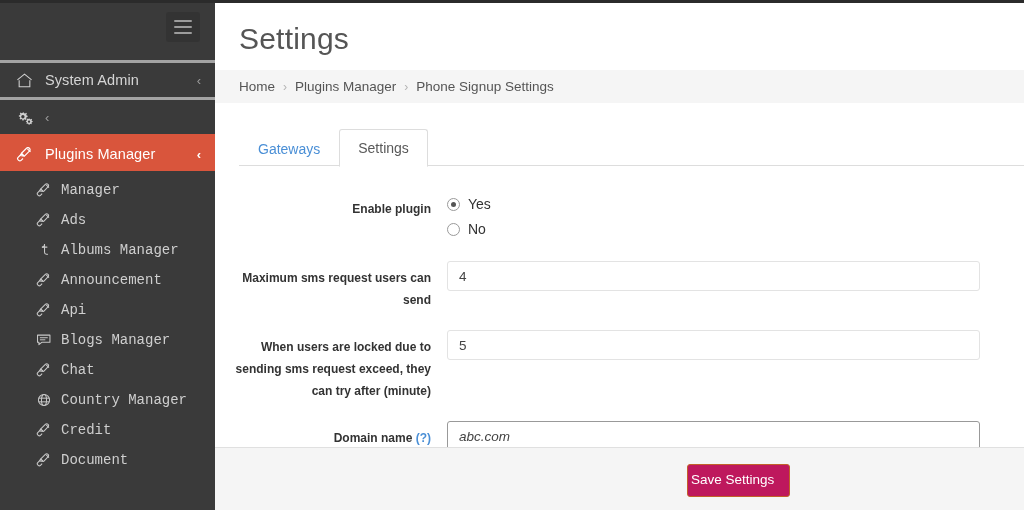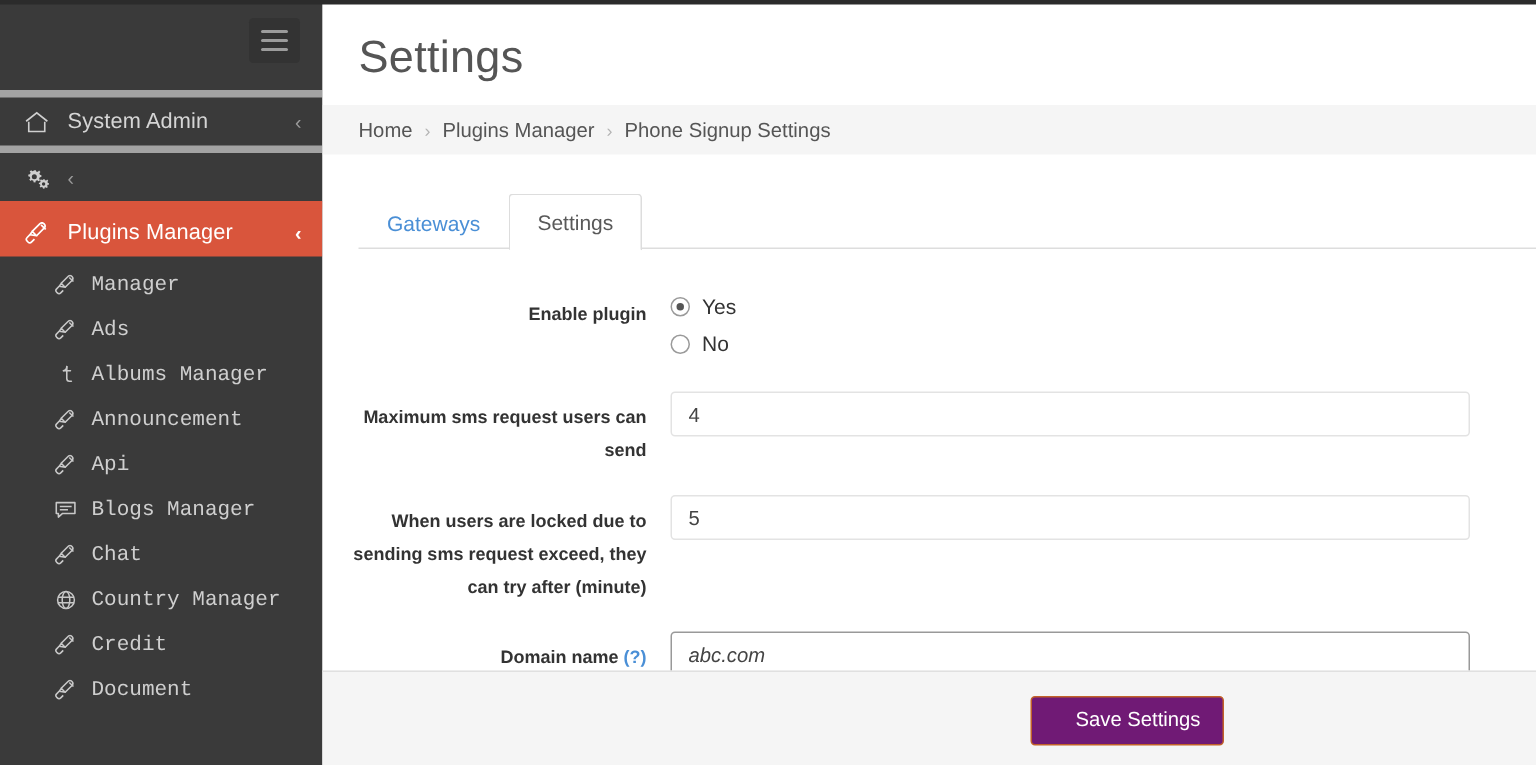--- a/index.html
+++ b/index.html
@@ -46,21 +46,21 @@
     display: block; width: 18px; height: 2px; background: #9c9c9c; border-radius: 1px;
   }
 
   .sb-main { }
   .sb-item {
     height: 37px;
     display: flex; align-items: center;
     padding: 0 14px 0 16px;
     color: #d5d5d5;
     font-size: 14.5px;
-    border-top: 5px solid #a3a3a3;
+    border-top: 3px solid #a3a3a3;
     cursor: pointer;
     position: relative;
   }
   .sb-item .sb-ico {
     width: 22px; min-width: 22px; height: 16px;
     display: flex; align-items: center; justify-content: flex-start;
     margin-right: 7px;
     color: #cfcfcf;
   }
   .sb-item .sb-label { flex: 1; letter-spacing: .1px; }
@@ -197,26 +197,26 @@
 
   
   .footer-panel {
     position: absolute; left: 0; right: 0; bottom: 0;
     height: 63px;
     background: #f5f5f5;
     border-top: 1px solid #e0e0e0;
   }
   .btn-save {
     position: absolute; left: 472px; top: 16px;
-    background: #701a75;
+    background: #be185d;
     border: 1px solid #c26129;
     color: #ffffff;
     font-size: 13.5px;
     font-family: "Liberation Sans", sans-serif;
-    padding: 8px 15px 9px 29px;
+    padding: 8px 15px 9px 3px;
     border-radius: 3px;
     cursor: pointer;
     line-height: 14px;
   }
 </style>
 </head>
 <body>
 
 <div id="app">
 

